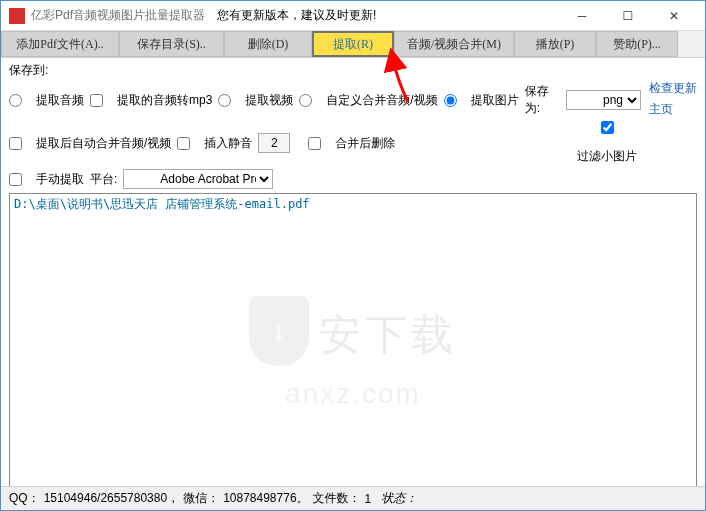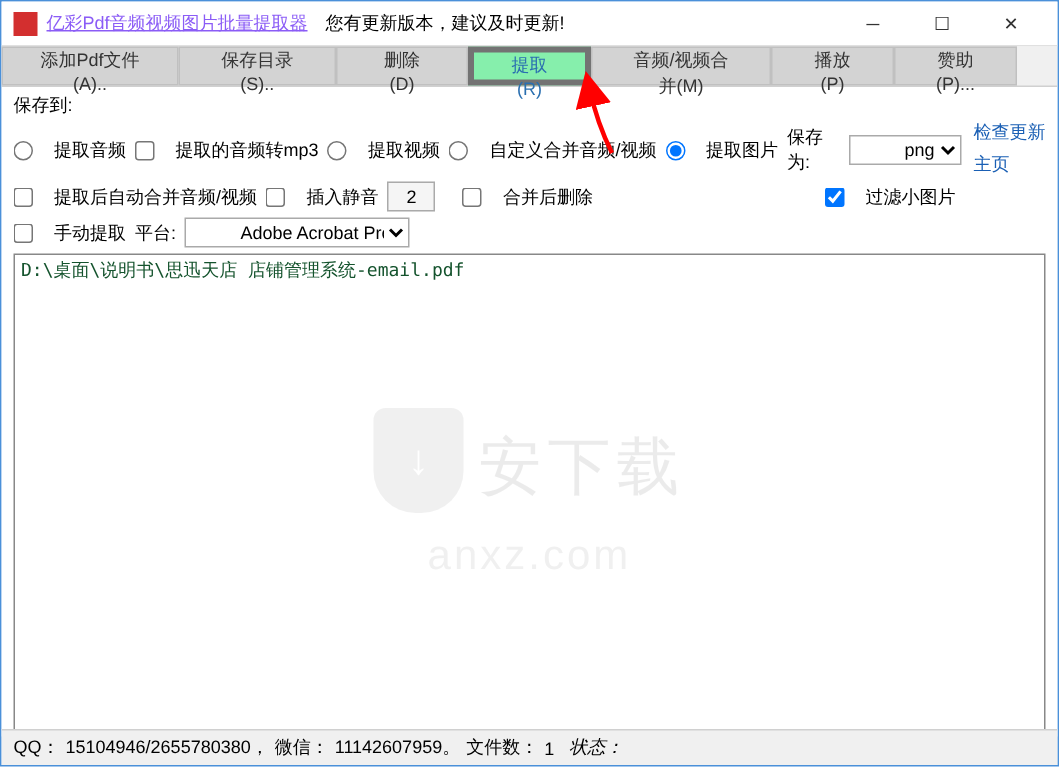--- a/index.html
+++ b/index.html
@@ -1,37 +1,37 @@
 <!DOCTYPE html>
 <html><head>
 <meta charset="utf-8">
 <style>
 * { margin: 0; padding: 0; box-sizing: border-box; font-family: "Microsoft YaHei", SimSun, sans-serif; font-size: 12px; }
 body { background: #fff; width: 706px; height: 511px; border: 1px solid #4a90d9; position: relative; }
 .titlebar { height: 30px; background: #fff; display: flex; align-items: center; padding: 0 8px; border-bottom: 1px solid #e0e0e0; }
 .titlebar .icon-app { width: 16px; height: 16px; background: #d32f2f; margin-right: 6px; }
-.titlebar .title { flex: 0 0 auto; color: #8b5cf6; text-decoration: underline; }
+.titlebar .title { flex: 0 0 auto; color: #737373; }
 .titlebar .subtitle { margin-left: 12px; color: #000; }
 .window-controls { margin-left: auto; display: flex; gap: 0; }
 .window-controls div { width: 46px; height: 28px; display: flex; align-items: center; justify-content: center; color: #333; cursor: pointer; }
 .toolbar { display: flex; background: #f0f0f0; border-bottom: 1px solid #d0d0d0; }
-.toolbar button { height: 26px; background: #d3d3d3; border: 1px solid #c0c0c0; padding: 0 24px; cursor: pointer; color: #333; margin: 0; }
-.toolbar button.active { background: #86efac; border: 4px solid #737373; color: #2a6fb0; }
+.toolbar button { height: 26px; background: #d3d3d3; border: 1px solid #c0c0c0; padding: 0 12px; cursor: pointer; color: #333; margin: 0; font-family: Liberation Serif, serif; }
+.toolbar button.active { background: #fde047; border: 2px solid #737373; color: #2a6fb0; }
 .options-area { padding: 4px 8px 2px 8px; background: #fff; }
 .row { display: flex; align-items: center; gap: 6px; margin-bottom: 4px; flex-wrap: nowrap; }
 .row label { display: flex; align-items: center; gap: 14px; white-space: nowrap; }
 input[type=radio], input[type=checkbox] { margin: 0; }
 select { border: 1px solid #aaa; height: 20px; font-size: 12px; background: #fff; padding-left: 32px; }
 .link { color: #1a5fb4; cursor: pointer; text-decoration: none; }
 .save-label { color: #000; }
 .tabs { display: flex; margin-top: 2px; }
 .tab { border: 1px solid #999; border-bottom: none; padding: 2px 8px; background: #ece9d8; cursor: pointer; margin-right: 0; }
 .tab.active { background: #fff; position: relative; z-index: 2; }
 .list-area { border: 1px solid #888; height: 320px; background: #fff; padding: 2px 4px; overflow: auto; position: relative; }
-.list-item { color: #14532d; font-family: SimSun, monospace; }
+.list-item { color: #0369a1; font-family: SimSun, monospace; }
 .watermark { position: absolute; top: 50%; left: 50%; transform: translate(-50%, -50%); opacity: 0.12; text-align: center; pointer-events: none; }
 .watermark .wm-icon { width: 60px; height: 70px; background: #888; border-radius: 8px 8px 28px 28px; margin: 0 auto 8px; position: relative; }
 .watermark .wm-icon::after { content: "↓"; color: #fff; font-size: 28px; position: absolute; top: 50%; left: 50%; transform: translate(-50%, -50%); }
 .watermark .wm-text1 { font-size: 42px; color: #666; letter-spacing: 4px; display: inline-block; vertical-align: middle; }
 .watermark .wm-text2 { font-size: 28px; color: #888; letter-spacing: 2px; margin-top: 4px; }
 .statusbar { position: absolute; bottom: 0; left: 0; right: 0; height: 24px; background: #f0f0f0; border-top: 1px solid #d0d0d0; display: flex; align-items: center; padding: 0 8px; gap: 4px; white-space: nowrap; }
 .arrow { position: absolute; left: 392px; top: 56px; pointer-events: none; }
 .arrow svg { overflow: visible; }
 .spinner { width: 32px; height: 20px; border: 1px solid #aaa; display: inline-flex; align-items: center; justify-content: center; background: #f5f5f5; }
 .right-col { display: flex; flex-direction: column; align-items: flex-start; gap: 4px; margin-left: 8px; }
@@ -111,21 +111,21 @@
             <input type="checkbox" style="">
             <span>插入静音</span>
           </label>
         <span class="spinner">
             <span>2</span>
           </span>
         <label style="margin-left:12px;">
             <input type="checkbox" style="">
             <span>合并后删除</span>
           </label>
-        <label style="margin-left:auto;margin-right:4px;">
+        <label style="margin-left:auto;margin-right:4px;flex-direction:column;">
             <input type="checkbox" checked="" style="">
             <span>过滤小图片</span>
           </label>
       </div>
       <div class="row" style="justify-content:flex-start;">
         <label>
             <input type="checkbox" style="">
             <span>手动提取</span>
           </label>
         <span>平台:</span>
@@ -148,17 +148,17 @@
       </div>
       <div class="wm-text2">anxz.com</div>
     </div>
   </div>
 </div>
 
 <div class="statusbar">
   <span>QQ：</span>
   <span>15104946/2655780380，</span>
   <span>微信：</span>
-  <span>11142607959。</span>
+  <span>10878498776。</span>
   <span>文件数：</span>
   <span>1</span>
   <span style="margin-left:6px;font-style:italic;">状态：</span>
 </div>
 
 </body></html>

